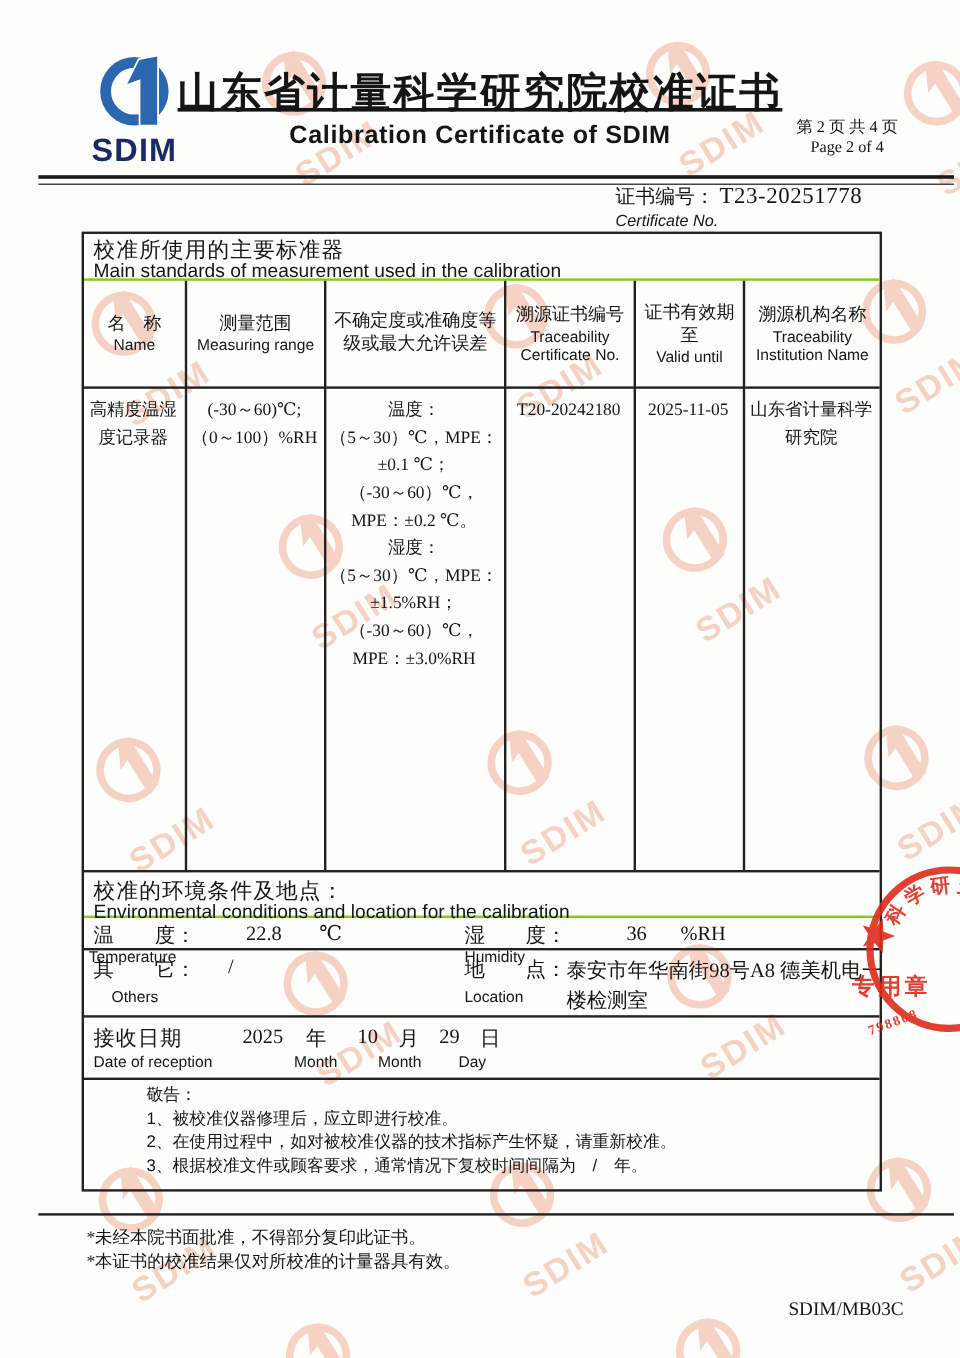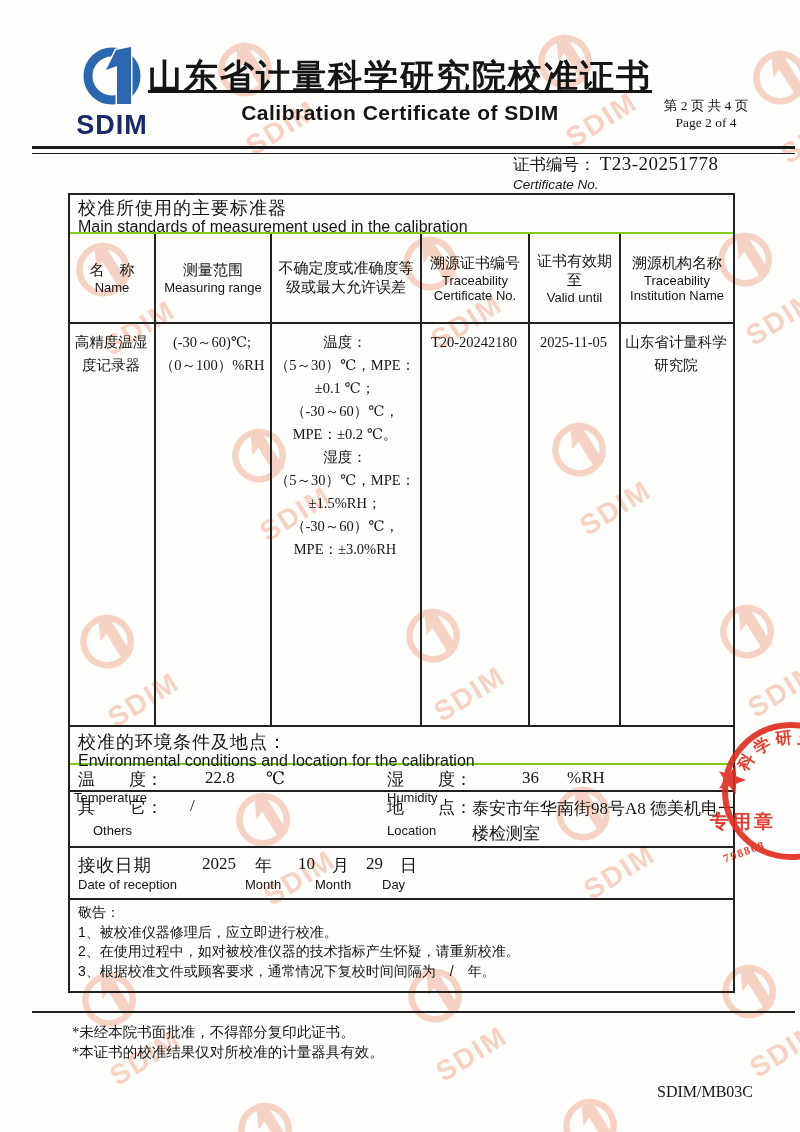--- a/index.html
+++ b/index.html
@@ -59,21 +59,21 @@
   .r-oth  { height:56px; }
   .r-rec  { height:52px; }
   .abs { position:absolute; white-space:pre; }
   .addr { position:absolute; left:402px; top:4px; width:268px; white-space:normal;
           font-size:17px; line-height:25px; }
   .rec-zh { font-family:"Liberation Sans","DejaVu Sans",sans-serif; font-size:17.5px; letter-spacing:1px; }
 
   
   .notes { height:69px; padding:3px 20px 0 8px;
            font-family:"Liberation Sans","DejaVu Sans",sans-serif;
-           font-size:14px; line-height:19.5px; }
+           font-size:14px; line-height:19.5px;margin-left:44px; }
 
   
   .bot-rule { position:absolute; left:32px; top:1011px; width:763px; height:2px; background:#222; z-index:2; }
   .footnotes { position:absolute; left:72px; top:1023px; font-size:14.5px; line-height:19.5px; z-index:2; }
   .doc-code { position:absolute; left:645px; top:1083px; width:120px; text-align:center;
               font-size:16px; z-index:2; }
 
   
   .stamp { position:absolute; left:706px; top:706px; z-index:3; opacity:.9; }
 </style>

